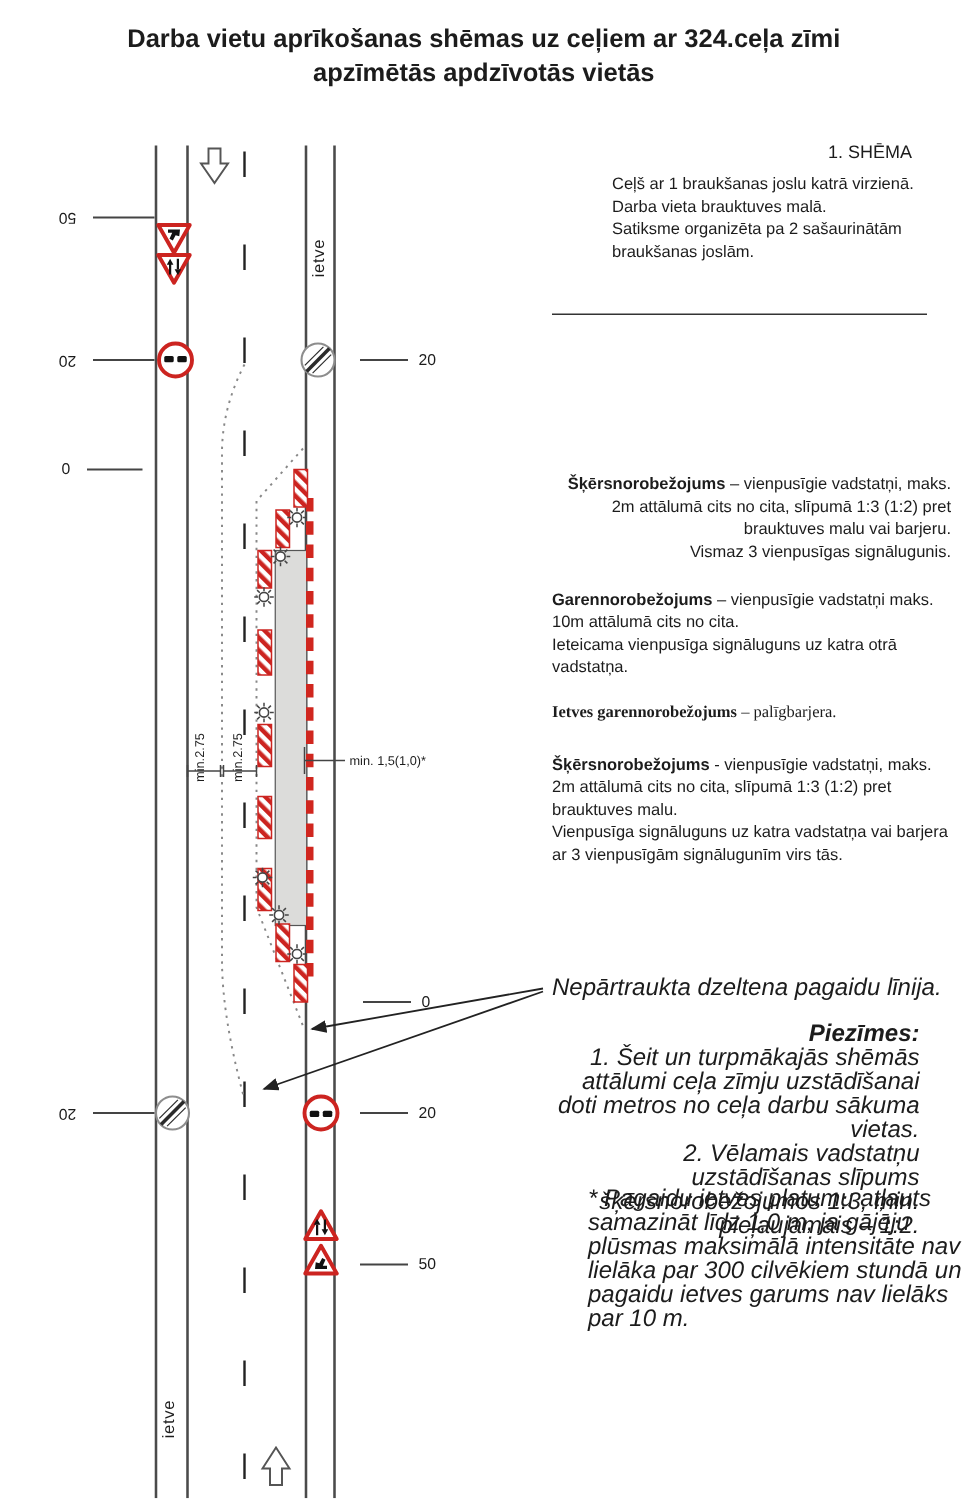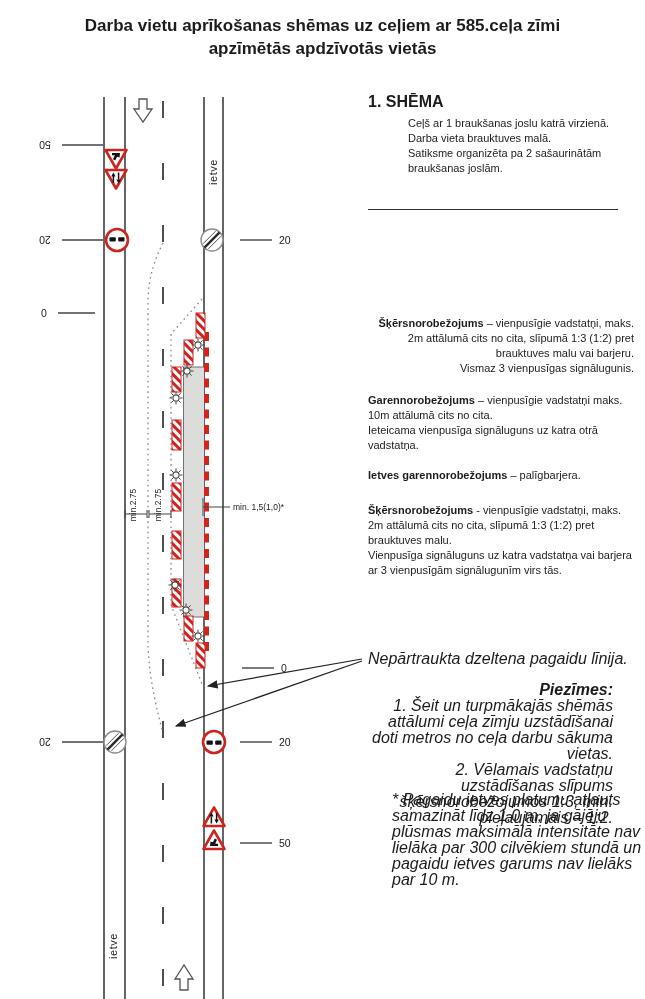--- a/index.html
+++ b/index.html
@@ -13,21 +13,21 @@
   .italic{font-style:italic;font-size:16px;line-height:16px;}
   svg{position:absolute;left:0;top:0;}
   svg text{font-family:"Liberation Sans", sans-serif;fill:#1c1c1c;}
 </style>
 </head>
 <body>
 
 <div id="page">
 
   <div class="title">
-    <div>Darba vietu aprīkošanas shēmas uz ceļiem ar 585.ceļa zīmi</div>
+    <div>Darba vietu aprīkošanas shēmas uz ceļiem ar 324.ceļa zīmi</div>
     <div>apzīmētās apdzīvotās vietās</div>
   </div>
 
   <svg width="645" height="999" viewBox="0 0 645 999">
     <defs>
       <pattern id="hatch" width="6" height="6" patternUnits="userSpaceOnUse" patternTransform="rotate(-45)">
         <rect width="6" height="6" fill="#fff"></rect>
         <rect width="3" height="6" fill="#cc2420"></rect>
       </pattern>
       <marker id="arr" markerWidth="9" markerHeight="7" refX="8" refY="3.5" orient="auto">
@@ -182,41 +182,41 @@
     <text transform="translate(213,172) rotate(-90)" text-anchor="middle" dominant-baseline="central" font-size="11" letter-spacing="0.5">ietve</text>
     <text transform="translate(113,946) rotate(-90)" text-anchor="middle" dominant-baseline="central" font-size="11" letter-spacing="0.5">ietve</text>
 
     <g stroke="#222" stroke-width="1.2">
       <line x1="362" y1="659" x2="208" y2="686" marker-end="url(#arr)"></line>
       <line x1="362" y1="661" x2="176" y2="726" marker-end="url(#arr)"></line>
     </g>
   </svg>
 
   <div class="rcol" style="left:368px;top:94px;width:240px;position:absolute;">
-    <div style="font-weight:bold;font-size:16px;margin-bottom:7px;">1. SHĒMA</div>
+    <div style="font-weight:normal;font-size:12px;margin-bottom:7px;text-align:right;">1. SHĒMA</div>
     <div style="width:232px;margin-left:40px;">
       <div>Ceļš ar 1 braukšanas joslu katrā virzienā.</div>
       <div>Darba vieta brauktuves malā.</div>
       <div>Satiksme organizēta pa 2 sašaurinātām braukšanas joslām.</div>
     </div>
   </div>
 
   <div class="divider"></div>
 
   <div class="rcol" style="left:368px;top:316px;width:266px;position:absolute;text-align:right;">
     <p><b class="term">Šķērsnorobežojums</b><span> – vienpusīgie vadstatņi, maks. 2m attālumā cits no cita, slīpumā 1:3 (1:2) pret brauktuves malu vai barjeru.</span><br>
     <span>Vismaz 3 vienpusīgas signālugunis.</span></p>
   </div>
 
   <div class="rcol" style="left:368px;top:393px;width:266px;position:absolute;">
     <p><b class="term">Garennorobežojums</b><span> – vienpusīgie vadstatņi maks. 10m attālumā cits no cita.</span><br>
     <span>Ieteicama vienpusīga signāluguns uz katra otrā vadstatņa.</span></p>
   </div>
 
-  <div class="rcol" style="left:368px;top:468px;width:266px;position:absolute;">
+  <div class="rcol" style="left:368px;top:468px;width:266px;position:absolute;font-family:Liberation Serif, serif;">
     <p><b class="term">Ietves garennorobežojums</b><span> – palīgbarjera.</span></p>
   </div>
 
   <div class="rcol" style="left:368px;top:503px;width:266px;position:absolute;">
     <p><b class="term">Šķērsnorobežojums</b><span> - vienpusīgie vadstatņi, maks. 2m attālumā cits no cita, slīpumā 1:3 (1:2) pret brauktuves malu.</span><br>
     <span>Vienpusīga signāluguns uz katra vadstatņa vai barjera ar 3 vienpusīgām signālugunīm virs tās.</span></p>
   </div>
 
   <div class="rcol italic" style="left:368px;top:651px;width:260px;position:absolute;">Nepārtraukta dzeltena pagaidu līnija.</div>
 

